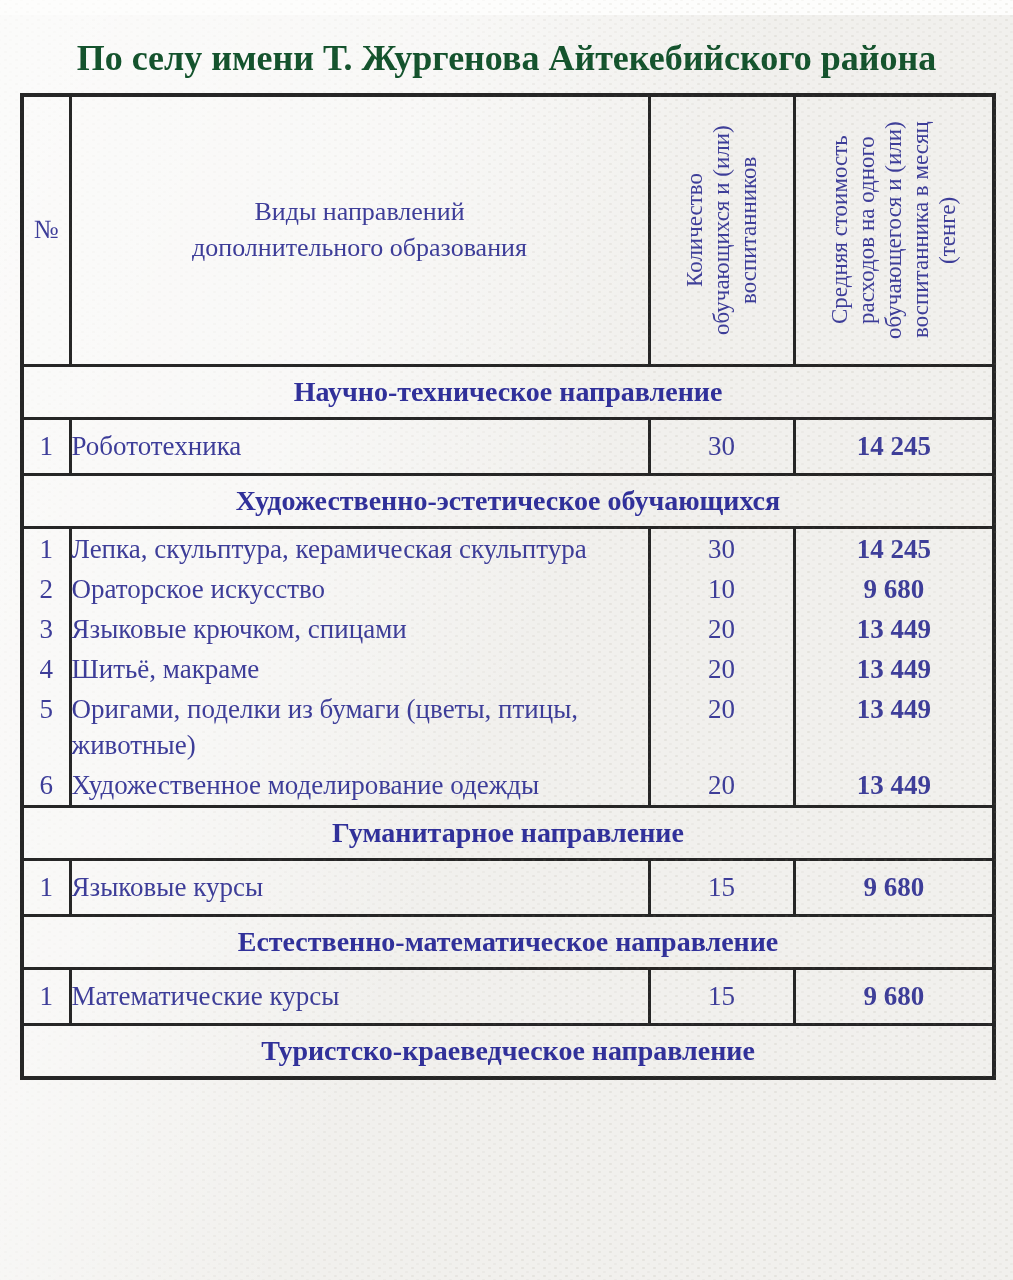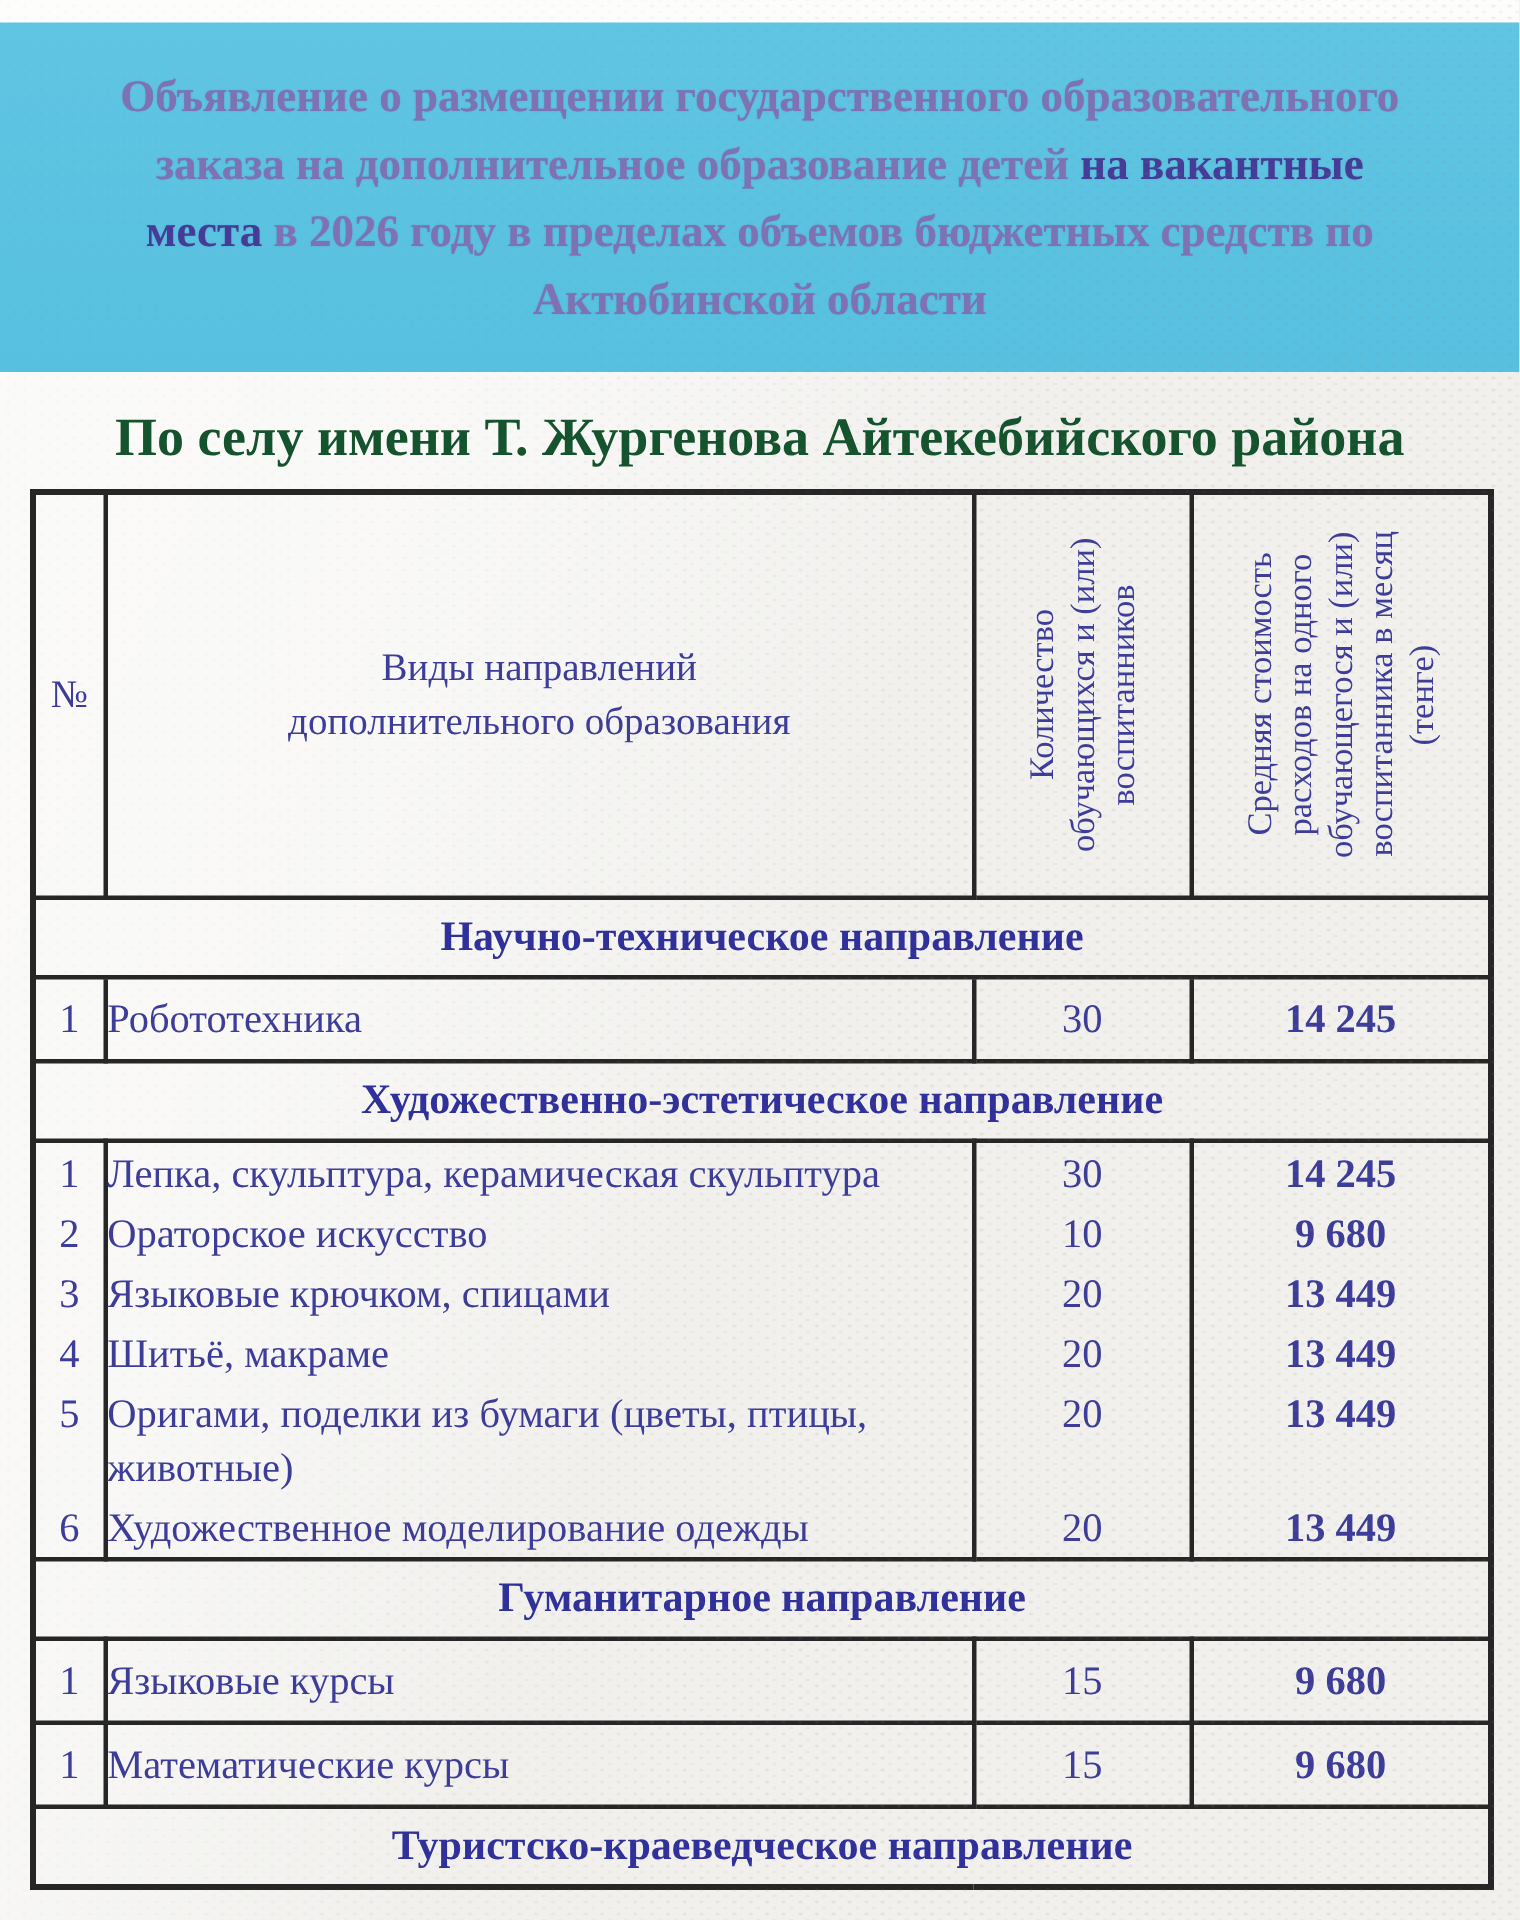--- a/index.html
+++ b/index.html
@@ -111,23 +111,20 @@
     mask-image: linear-gradient(100deg, rgba(0,0,0,0.25) 20%, rgba(0,0,0,0.9) 60%);
     -webkit-mask-image: linear-gradient(100deg, rgba(0,0,0,0.25) 20%, rgba(0,0,0,0.9) 60%);
   }
 </style>
 </head>
 <body>
 
 <div class="page">
   <div class="top-strip"></div>
 
-  <div class="banner">
-    <p class="banner-text"><span>Объявление о размещении государственного образовательного заказа на дополнительное образование детей </span><b>на вакантные места</b><span> в 2026 году в пределах объемов бюджетных средств по Актюбинской области</span></p>
-  </div>
 
   <h1 class="heading">По селу имени Т. Жургенова Айтекебийского района</h1>
 
   <table class="data-table">
     <colgroup>
       <col class="c-num">
         <col class="c-name">
         <col class="c-count">
         <col class="c-cost">
     </colgroup>
@@ -147,21 +144,21 @@
         <tr>
           <td colspan="4" class="section-cell">Научно-техническое направление</td>
         </tr>
         <tr class="data-row">
           <td class="cell-num">1</td>
           <td class="cell-name">Робототехника</td>
           <td class="cell-count">30</td>
           <td class="cell-cost">14 245</td>
         </tr>
         <tr>
-          <td colspan="4" class="section-cell">Художественно-эстетическое направление</td>
+          <td colspan="4" class="section-cell">Художественно-эстетическое обучающихся</td>
         </tr>
         <tr class="data-row merged">
           <td class="cell-num">1</td>
           <td class="cell-name">Лепка, скульптура, керамическая скульптура</td>
           <td class="cell-count">30</td>
           <td class="cell-cost">14 245</td>
         </tr>
         <tr class="data-row merged no-top">
           <td class="cell-num">2</td>
           <td class="cell-name">Ораторское искусство</td>
@@ -194,20 +191,23 @@
         </tr>
         <tr>
           <td colspan="4" class="section-cell">Гуманитарное направление</td>
         </tr>
         <tr class="data-row">
           <td class="cell-num">1</td>
           <td class="cell-name">Языковые курсы</td>
           <td class="cell-count">15</td>
           <td class="cell-cost">9 680</td>
         </tr>
+        <tr>
+          <td colspan="4" class="section-cell">Естественно-математическое направление</td>
+        </tr>
         <tr class="data-row">
           <td class="cell-num">1</td>
           <td class="cell-name">Математические курсы</td>
           <td class="cell-count">15</td>
           <td class="cell-cost">9 680</td>
         </tr>
         <tr>
           <td colspan="4" class="section-cell">Туристско-краеведческое направление</td>
         </tr>
       </tbody>

